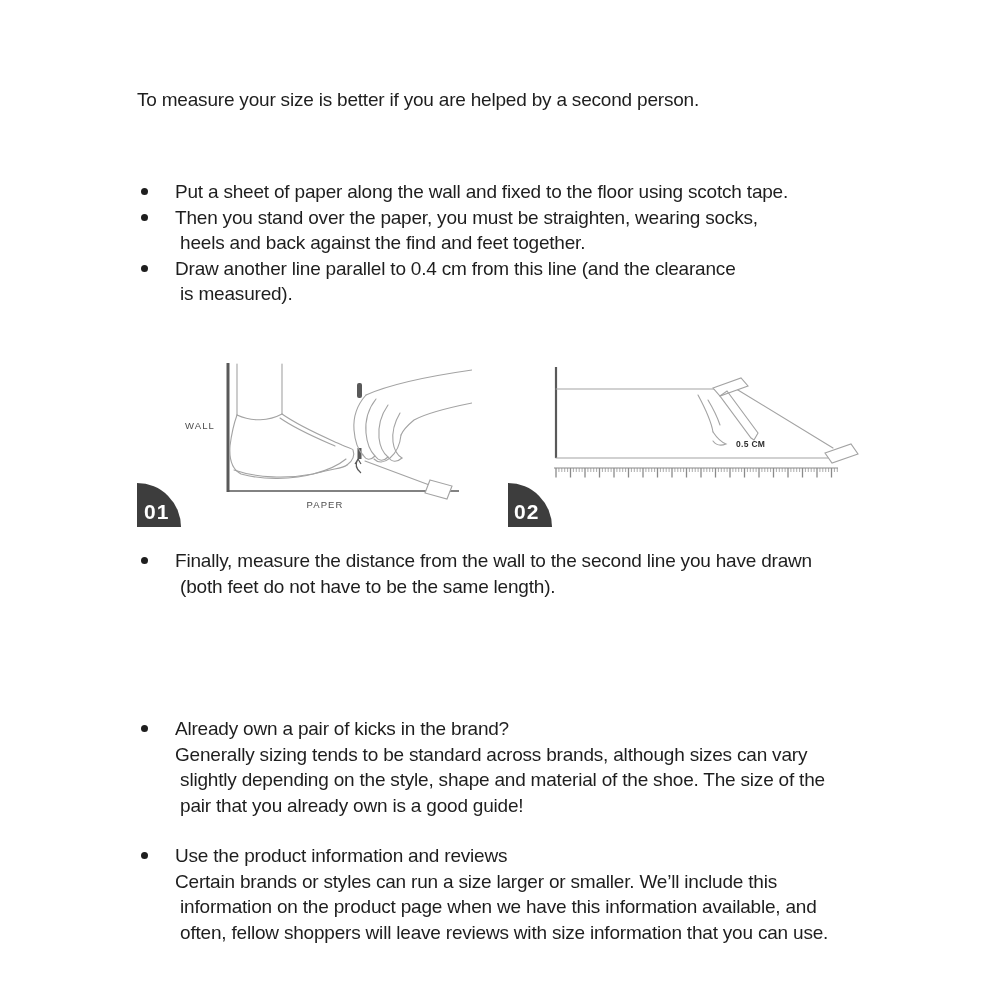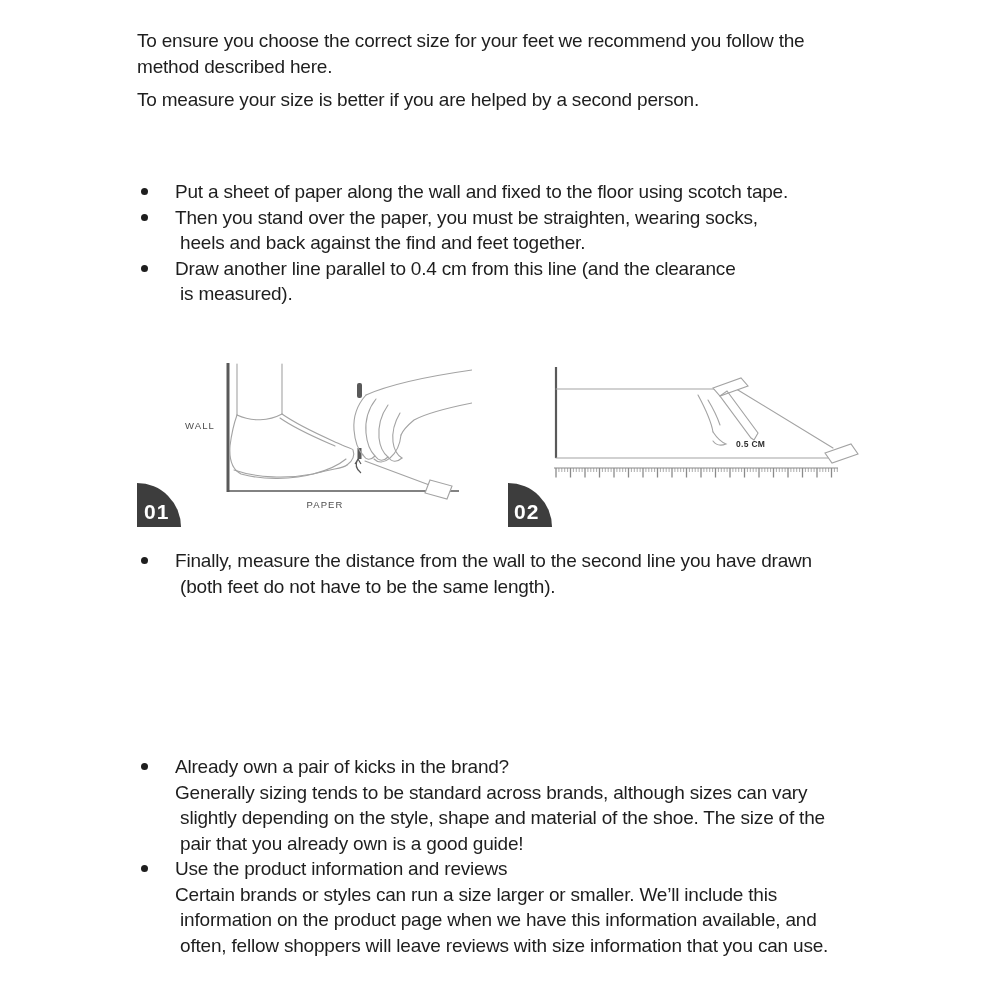--- a/index.html
+++ b/index.html
@@ -37,21 +37,21 @@
     margin: 0;
     padding: 0;
     list-style: none;
   }
   .bitem {
     position: relative;
     margin: 0;
     padding: 0;
   }
   .bitem + .bitem { margin-top: 0px; }
-  .tips .bitem + .bitem { }
+  .tips .bitem + .bitem { margin-top: 25px; }
   .dot {
     position: absolute;
     left: 4px;
     top: 9px;
     width: 7px;
     height: 7px;
     border-radius: 50%;
     background: var(--text, #1e1e1e);
   }
   .btext {
@@ -104,29 +104,27 @@
     font-size: 21px;
     font-weight: bold;
     letter-spacing: 1px;
     fill: var(--badge_text, #ffffff);
   }
   #p1 { top: 28px; }
   #p2 { top: 87px; }
   #steps { top: 151px; margin-top: 28px; }
   #results { top: 548px; }
   #p3 { top: 652px; }
-  #tips { top: 754px; }
+  #tips { top: 716px; }
 </style>
 </head>
 <body>
 
 <div class="page">
 
-  <p class="para" id="p1">To ensure you choose the correct size for your feet we recommend you follow the
-method described here.</p>
 
   <p class="para" id="p2">To measure your size is better if you are helped by a second person.</p>
 
   <ul class="blist" id="steps">
     <li class="bitem">
       <span class="dot"></span>
       <span class="btext">Put a sheet of paper along the wall and fixed to the floor using scotch tape.</span>
     </li>
     <li class="bitem">
       <span class="dot"></span>

